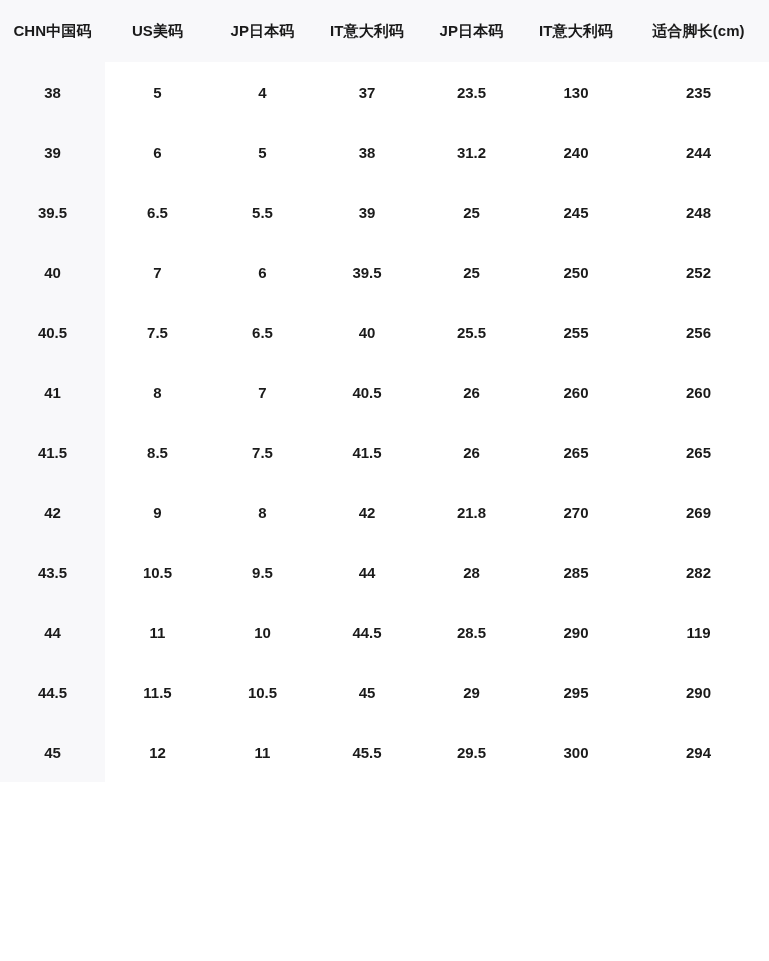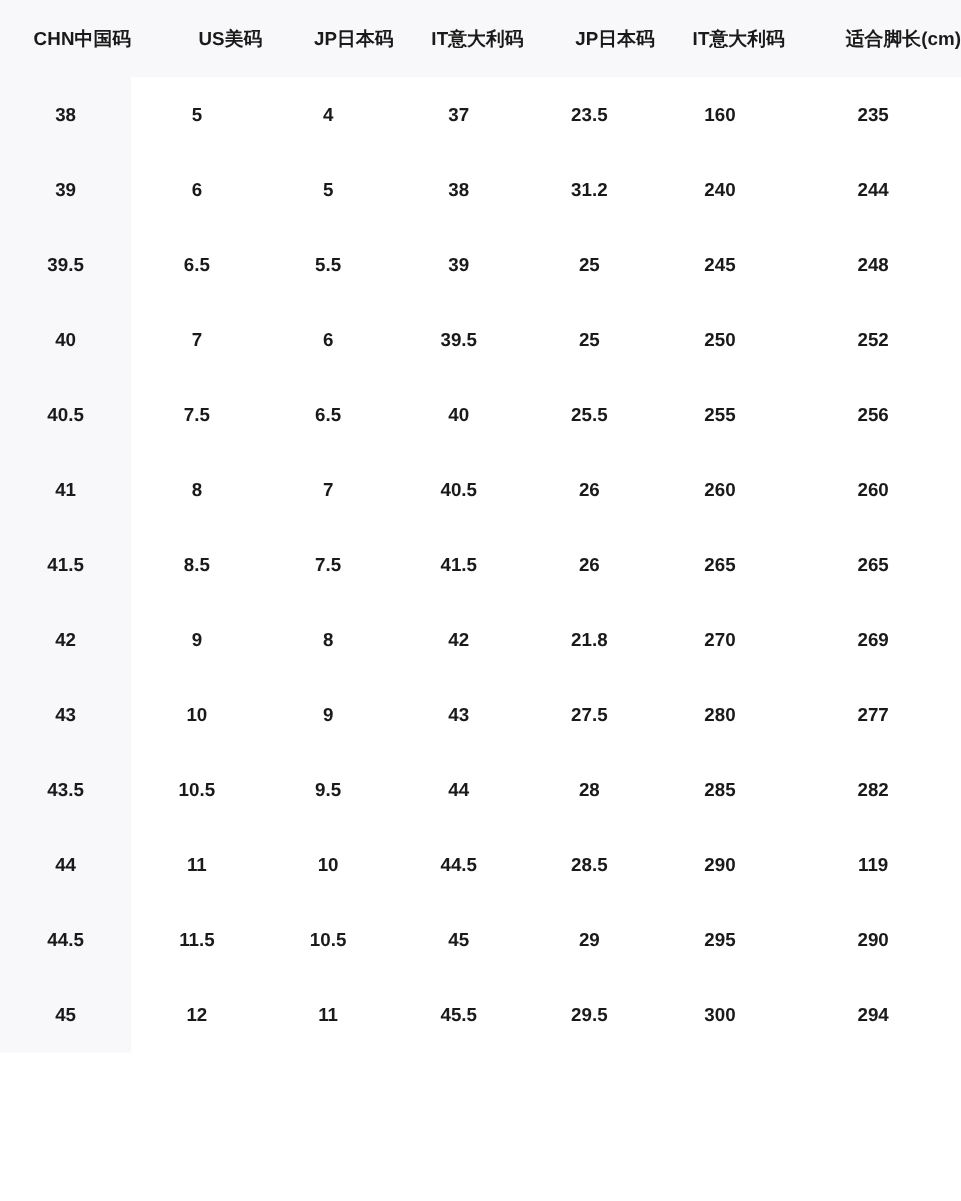--- a/index.html
+++ b/index.html
@@ -31,21 +31,21 @@
 
   table.size-table thead tr {
     background: #f8f8fa;
   }
 
   table.size-table th {
     height: 62px;
     font-size: 15px;
     font-weight: 700;
     color: #1a1a1a;
-    text-align: right;
+    text-align: center;
     vertical-align: middle;
     padding: 0;
     border: none;
     white-space: nowrap;
     letter-spacing: 0.1px;
   }
 
   table.size-table td {
     height: 60px;
     font-size: 15px;
@@ -99,21 +99,21 @@
           <th class="col-len">适合脚长(cm)</th>
         </tr>
     </thead>
     <tbody>
         <tr>
           <td class="col-chn">38</td>
           <td class="col-us">5</td>
           <td class="col-uk">4</td>
           <td class="col-it">37</td>
           <td class="col-jp">23.5</td>
-          <td class="col-kr">160</td>
+          <td class="col-kr">130</td>
           <td class="col-len">235</td>
         </tr>
         <tr>
           <td class="col-chn">39</td>
           <td class="col-us">6</td>
           <td class="col-uk">5</td>
           <td class="col-it">38</td>
           <td class="col-jp">31.2</td>
           <td class="col-kr">240</td>
           <td class="col-len">244</td>
@@ -166,29 +166,20 @@
         <tr>
           <td class="col-chn">42</td>
           <td class="col-us">9</td>
           <td class="col-uk">8</td>
           <td class="col-it">42</td>
           <td class="col-jp">21.8</td>
           <td class="col-kr">270</td>
           <td class="col-len">269</td>
         </tr>
         <tr>
-          <td class="col-chn">43</td>
-          <td class="col-us">10</td>
-          <td class="col-uk">9</td>
-          <td class="col-it">43</td>
-          <td class="col-jp">27.5</td>
-          <td class="col-kr">280</td>
-          <td class="col-len">277</td>
-        </tr>
-        <tr>
           <td class="col-chn">43.5</td>
           <td class="col-us">10.5</td>
           <td class="col-uk">9.5</td>
           <td class="col-it">44</td>
           <td class="col-jp">28</td>
           <td class="col-kr">285</td>
           <td class="col-len">282</td>
         </tr>
         <tr>
           <td class="col-chn">44</td>

